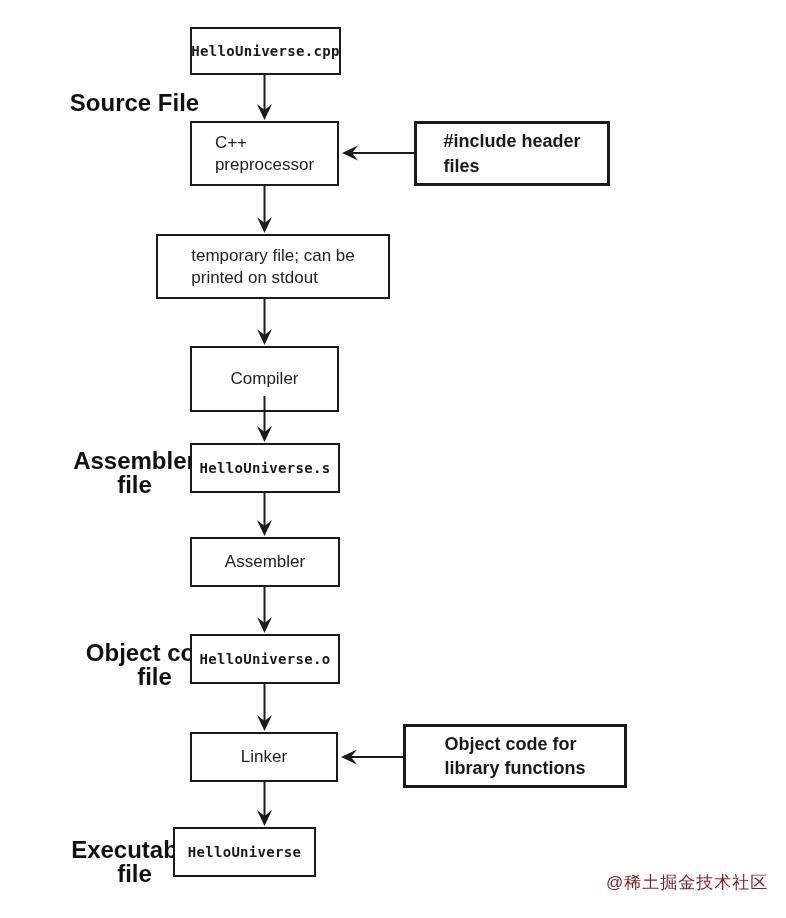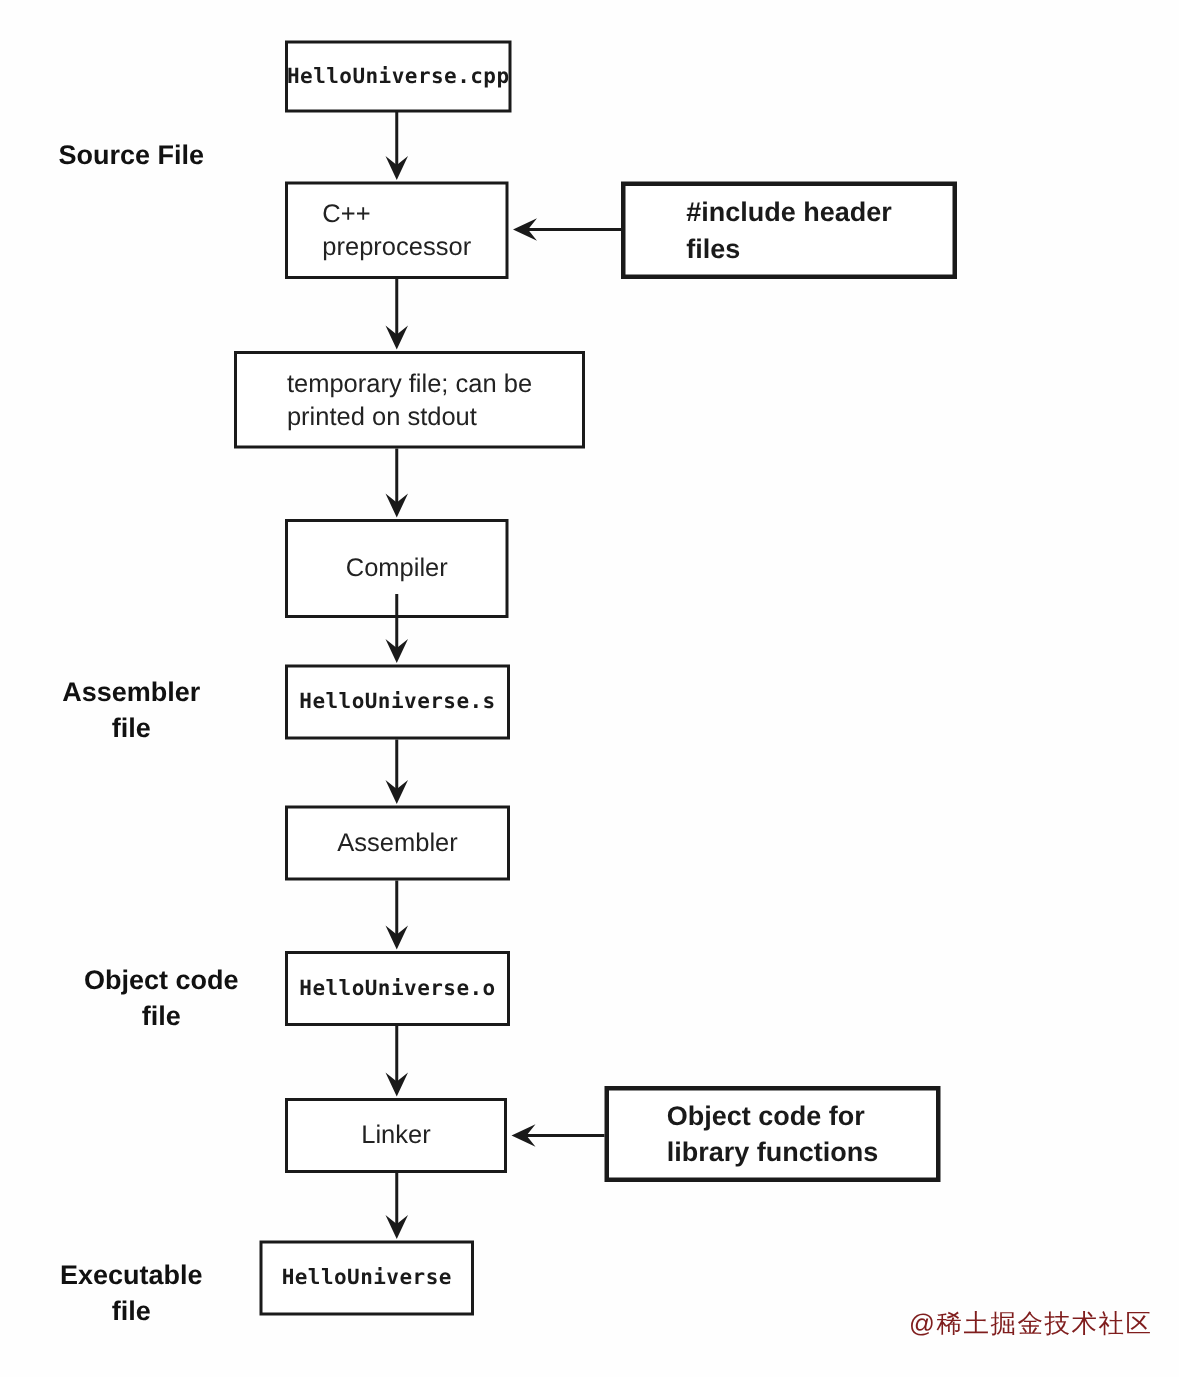--- a/index.html
+++ b/index.html
@@ -39,24 +39,25 @@
     font-weight: bold;
     font-size: 18px;
     line-height: 1.35;
   }
   .side-label {
     position: absolute;
     left: 0;
     width: 175px;
     text-align: center;
     font-weight: bold;
-    font-size: 18px;
+    font-size: 24px;
     line-height: 24px;
     white-space: pre-line;
     color: #111111;
+    padding-left: 47px;
   }
   #arrows {
     position: absolute;
     left: 0; top: 0;
     width: 786px; height: 918px;
     pointer-events: none;
   }
   #arrows line { stroke: #1a1a1a; stroke-width: 2; }
   #arrows polygon { fill: #1a1a1a; }
   .watermark {
@@ -64,21 +65,21 @@
     left: 606px;
     top: 871px;
     font-size: 17px;
     color: #7f1d1d;
     letter-spacing: 1px;
     white-space: nowrap;
   }
   
   #box-cpp        { left:190px; top:27px;  width:151px; height:48px; }
   #box-preproc    { left:190px; top:121px; width:149px; height:65px; }
-  #box-include    { left:414px; top:121px; width:224px; height:65px; }
+  #box-include    { left:414px; top:121px; width:196px; height:65px; }
   #box-temp       { left:156px; top:234px; width:234px; height:65px; }
   #box-compiler   { left:190px; top:346px; width:149px; height:66px; }
   #box-sfile      { left:190px; top:443px; width:150px; height:50px; }
   #box-assembler  { left:190px; top:537px; width:150px; height:50px; }
   #box-ofile      { left:190px; top:634px; width:150px; height:50px; }
   #box-linker     { left:190px; top:732px; width:148px; height:50px; }
   #box-objcode    { left:403px; top:724px; width:224px; height:64px; }
   #box-exe        { left:173px; top:827px; width:143px; height:50px; }
   #label-source     { top:91px; }
   #label-assembler  { top:449px; }

